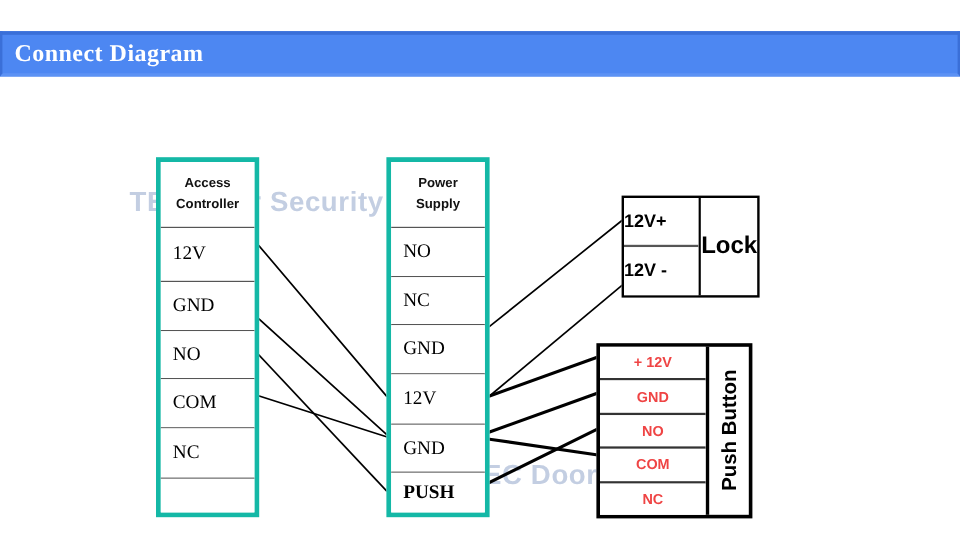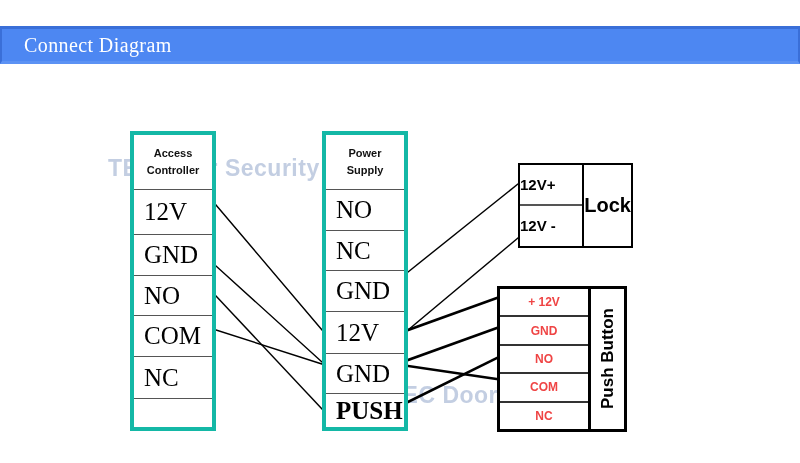--- a/index.html
+++ b/index.html
@@ -26,24 +26,24 @@
     box-sizing: border-box;
     background: #4d87f2;
     border-top: 3px solid #3a6fd8;
     border-bottom: 3px solid #5c92f4;
     border-left: 2px solid #3a6fd8;
     border-right: 2px solid #3a6fd8;
     display: flex;
     align-items: center;
   }
   #header-title {
-    margin-left: 22px;
+    margin-left: 10px;
     color: #ffffff;
     font-family: "Liberation Serif", serif;
-    font-weight: normal;
+    font-weight: bold;
     font-size: 20px;
     letter-spacing: 0.4px;
     white-space: nowrap;
   }
 
   
   #diagram-canvas {
     position: absolute;
     left: 0;
     top: 64px;
@@ -93,21 +93,21 @@
     justify-content: center;
     align-items: center;
     font-family: "Liberation Sans", sans-serif;
     font-size: 11px;
     font-weight: bold;
     color: #111111;
     line-height: 17px;
   }
   .thin-block .term-row {
     font-family: "Liberation Serif", serif;
-    font-size: 25px;
+    font-size: 16px;
     color: #000000;
     padding-left: 10px;
   }
 
   #block-access-controller {
     left: 130px;
     top: 131px;
     width: 86px;
     height: 300px;
   }

